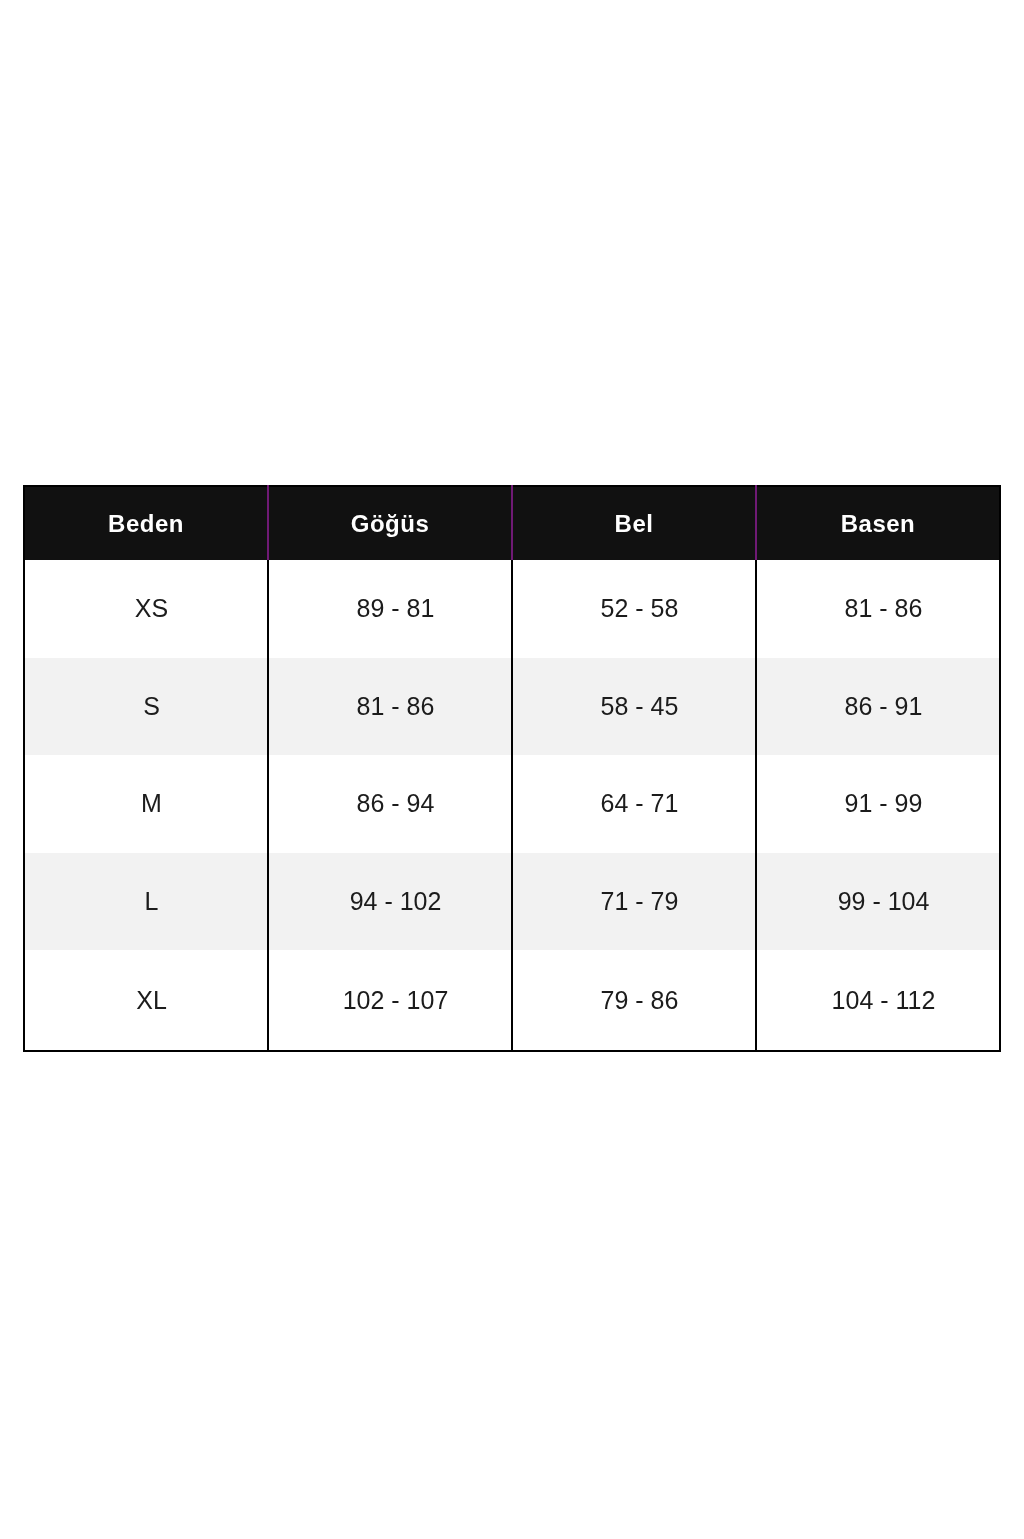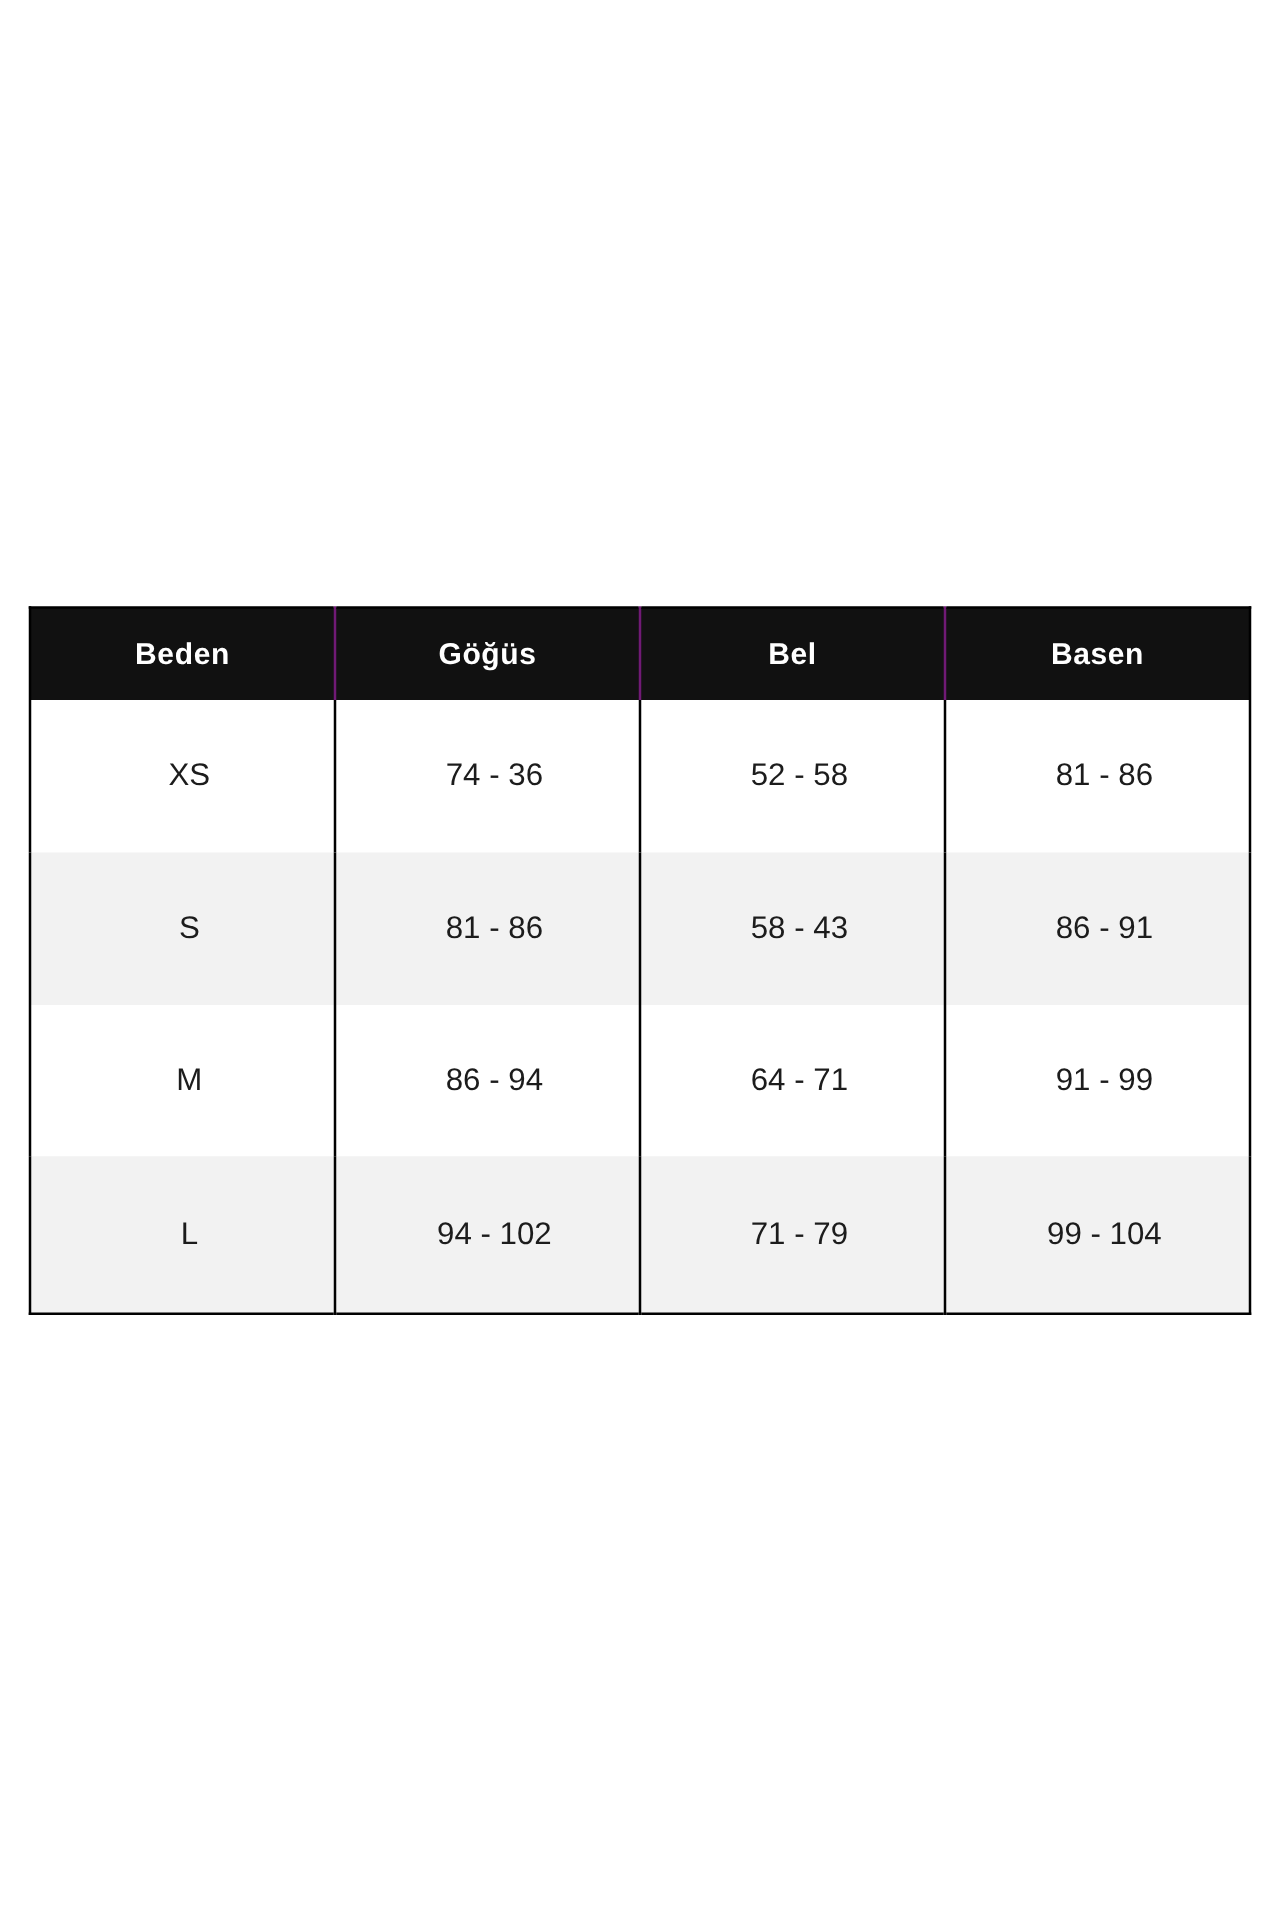--- a/index.html
+++ b/index.html
@@ -72,38 +72,44 @@
         <tr>
             <th>Beden</th>
             <th>Göğüs</th>
             <th>Bel</th>
             <th>Basen</th>
           </tr>
       </thead>
       <tbody>
           <tr>
             <td>XS</td>
-            <td>74 - 36</td>
+            <td>89 - 81</td>
             <td>52 - 58</td>
             <td>81 - 86</td>
           </tr>
           <tr>
             <td>S</td>
             <td>81 - 86</td>
-            <td>58 - 43</td>
+            <td>58 - 45</td>
             <td>86 - 91</td>
           </tr>
           <tr>
             <td>M</td>
             <td>86 - 94</td>
             <td>64 - 71</td>
             <td>91 - 99</td>
           </tr>
           <tr>
             <td>L</td>
             <td>94 - 102</td>
             <td>71 - 79</td>
             <td>99 - 104</td>
           </tr>
+          <tr>
+            <td>XL</td>
+            <td>102 - 107</td>
+            <td>79 - 86</td>
+            <td>104 - 112</td>
+          </tr>
         </tbody>
     </table>
   </div>
 </div>
 
 </body></html>

